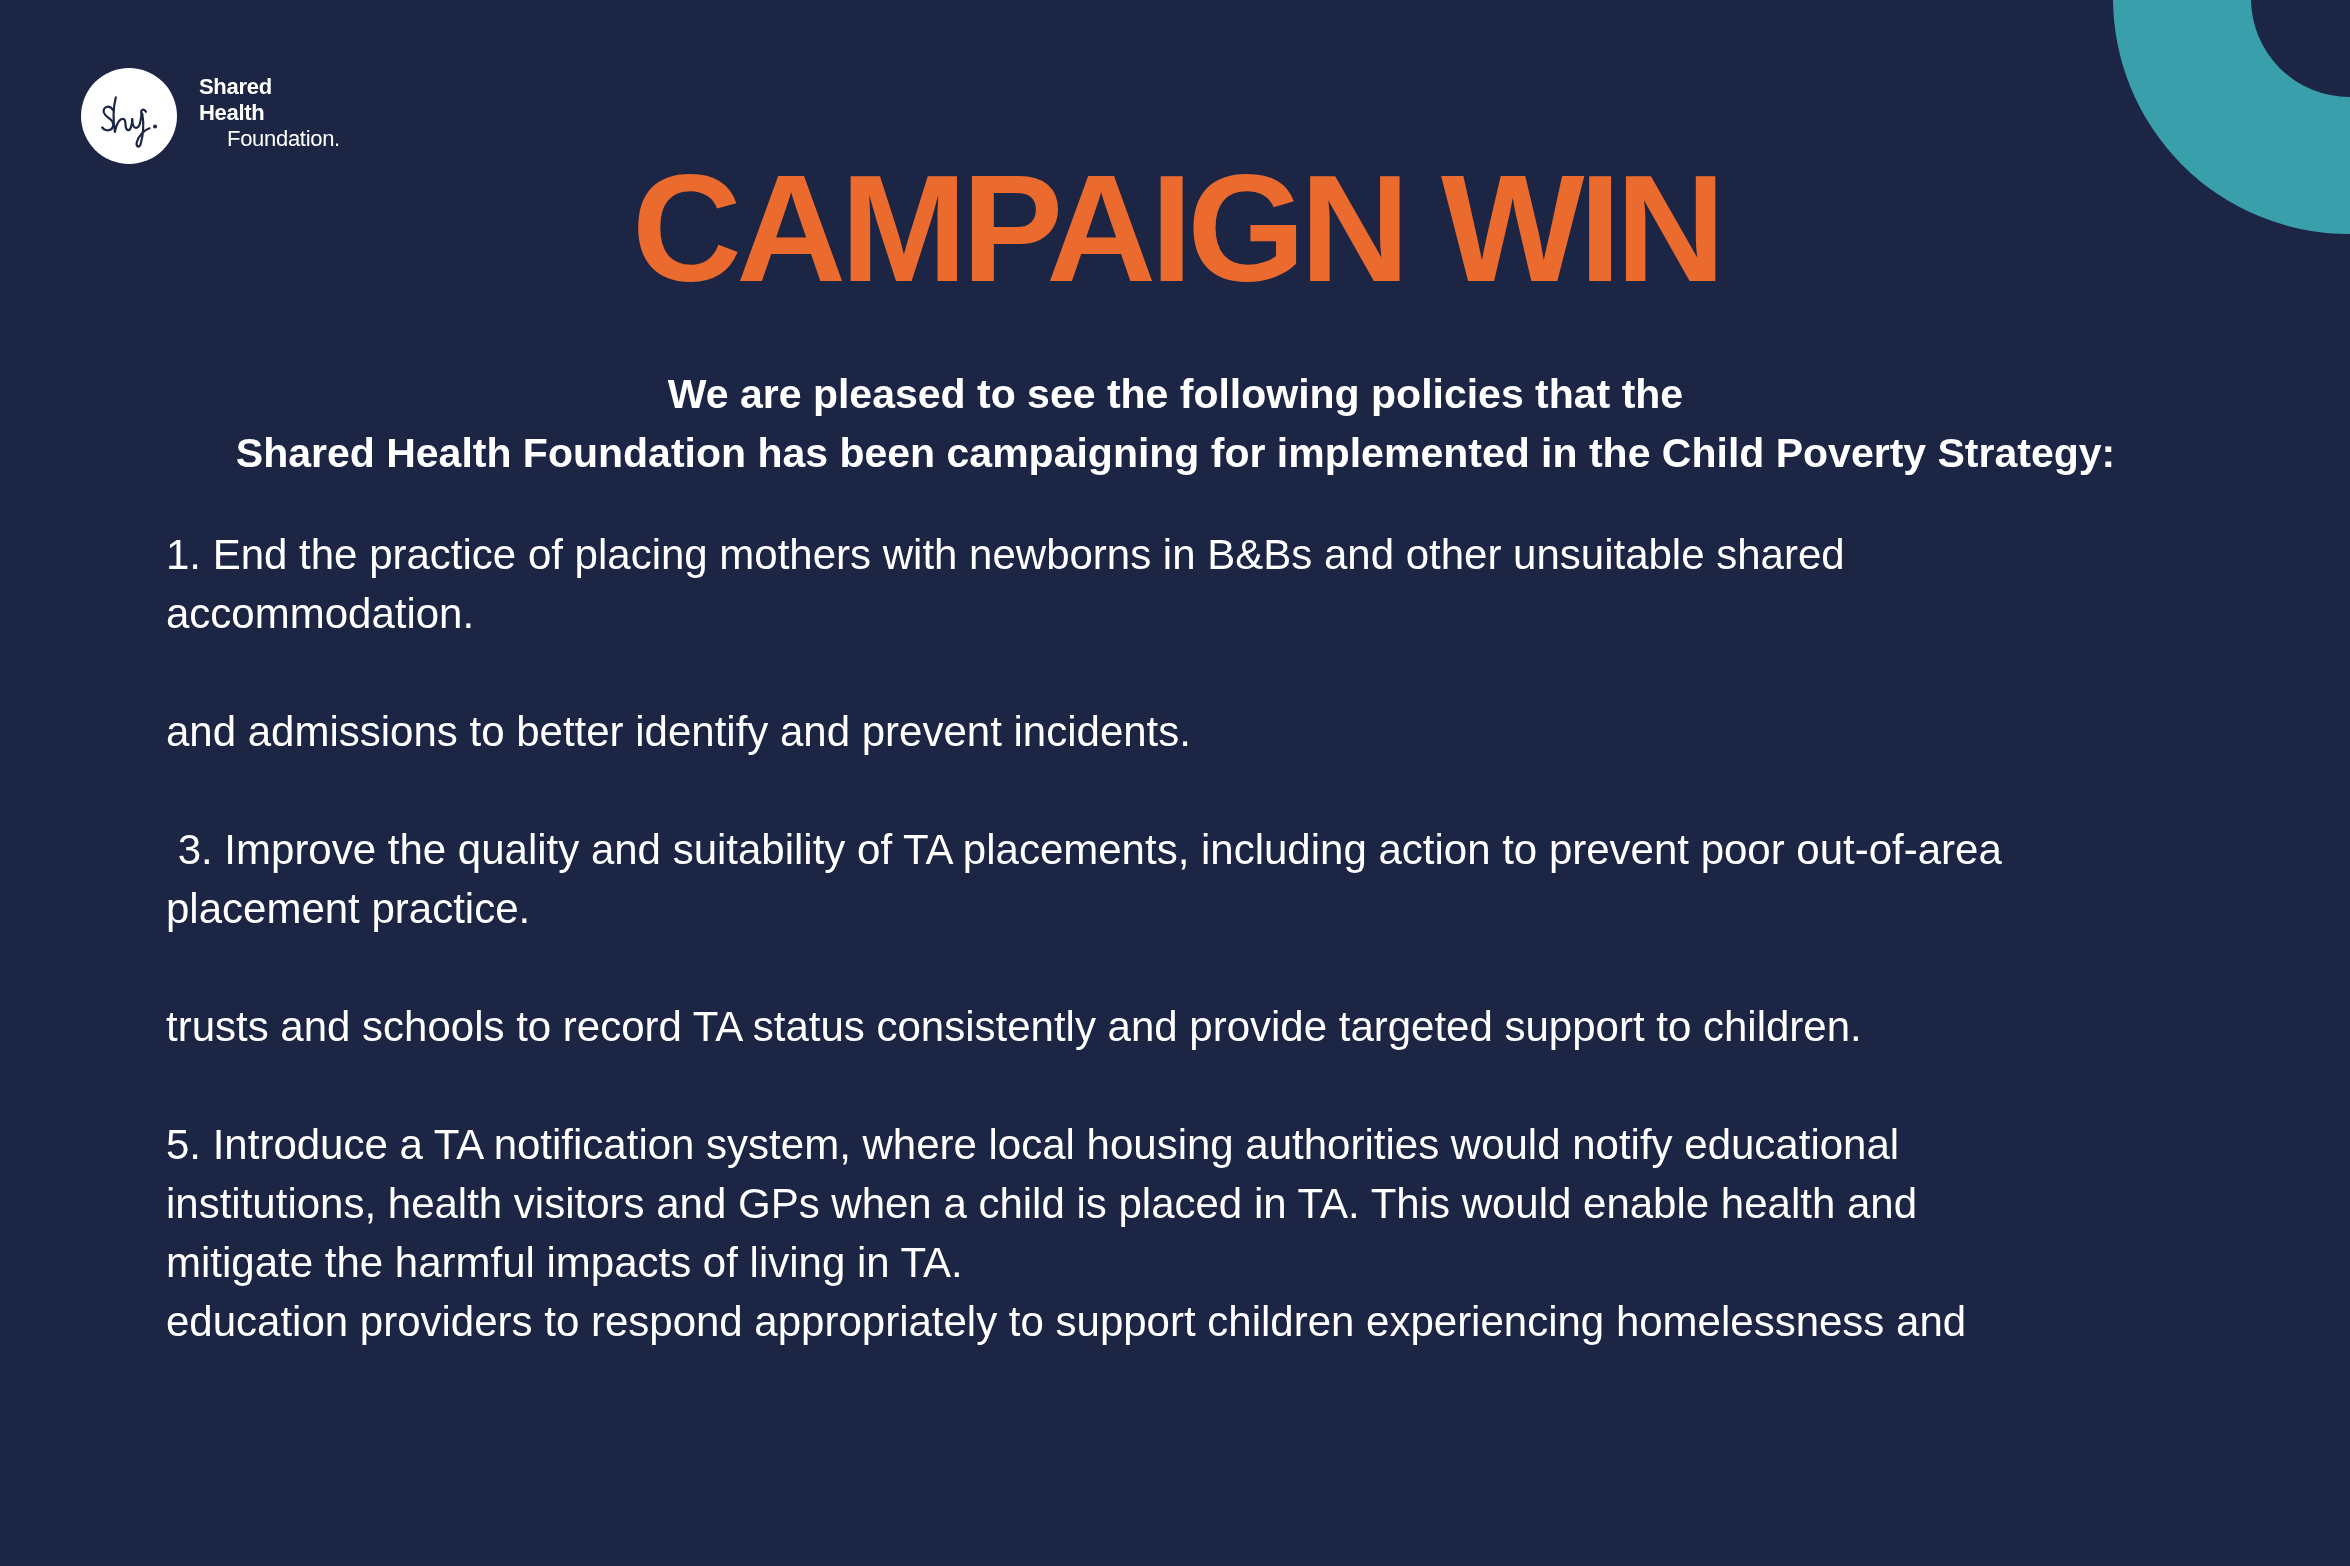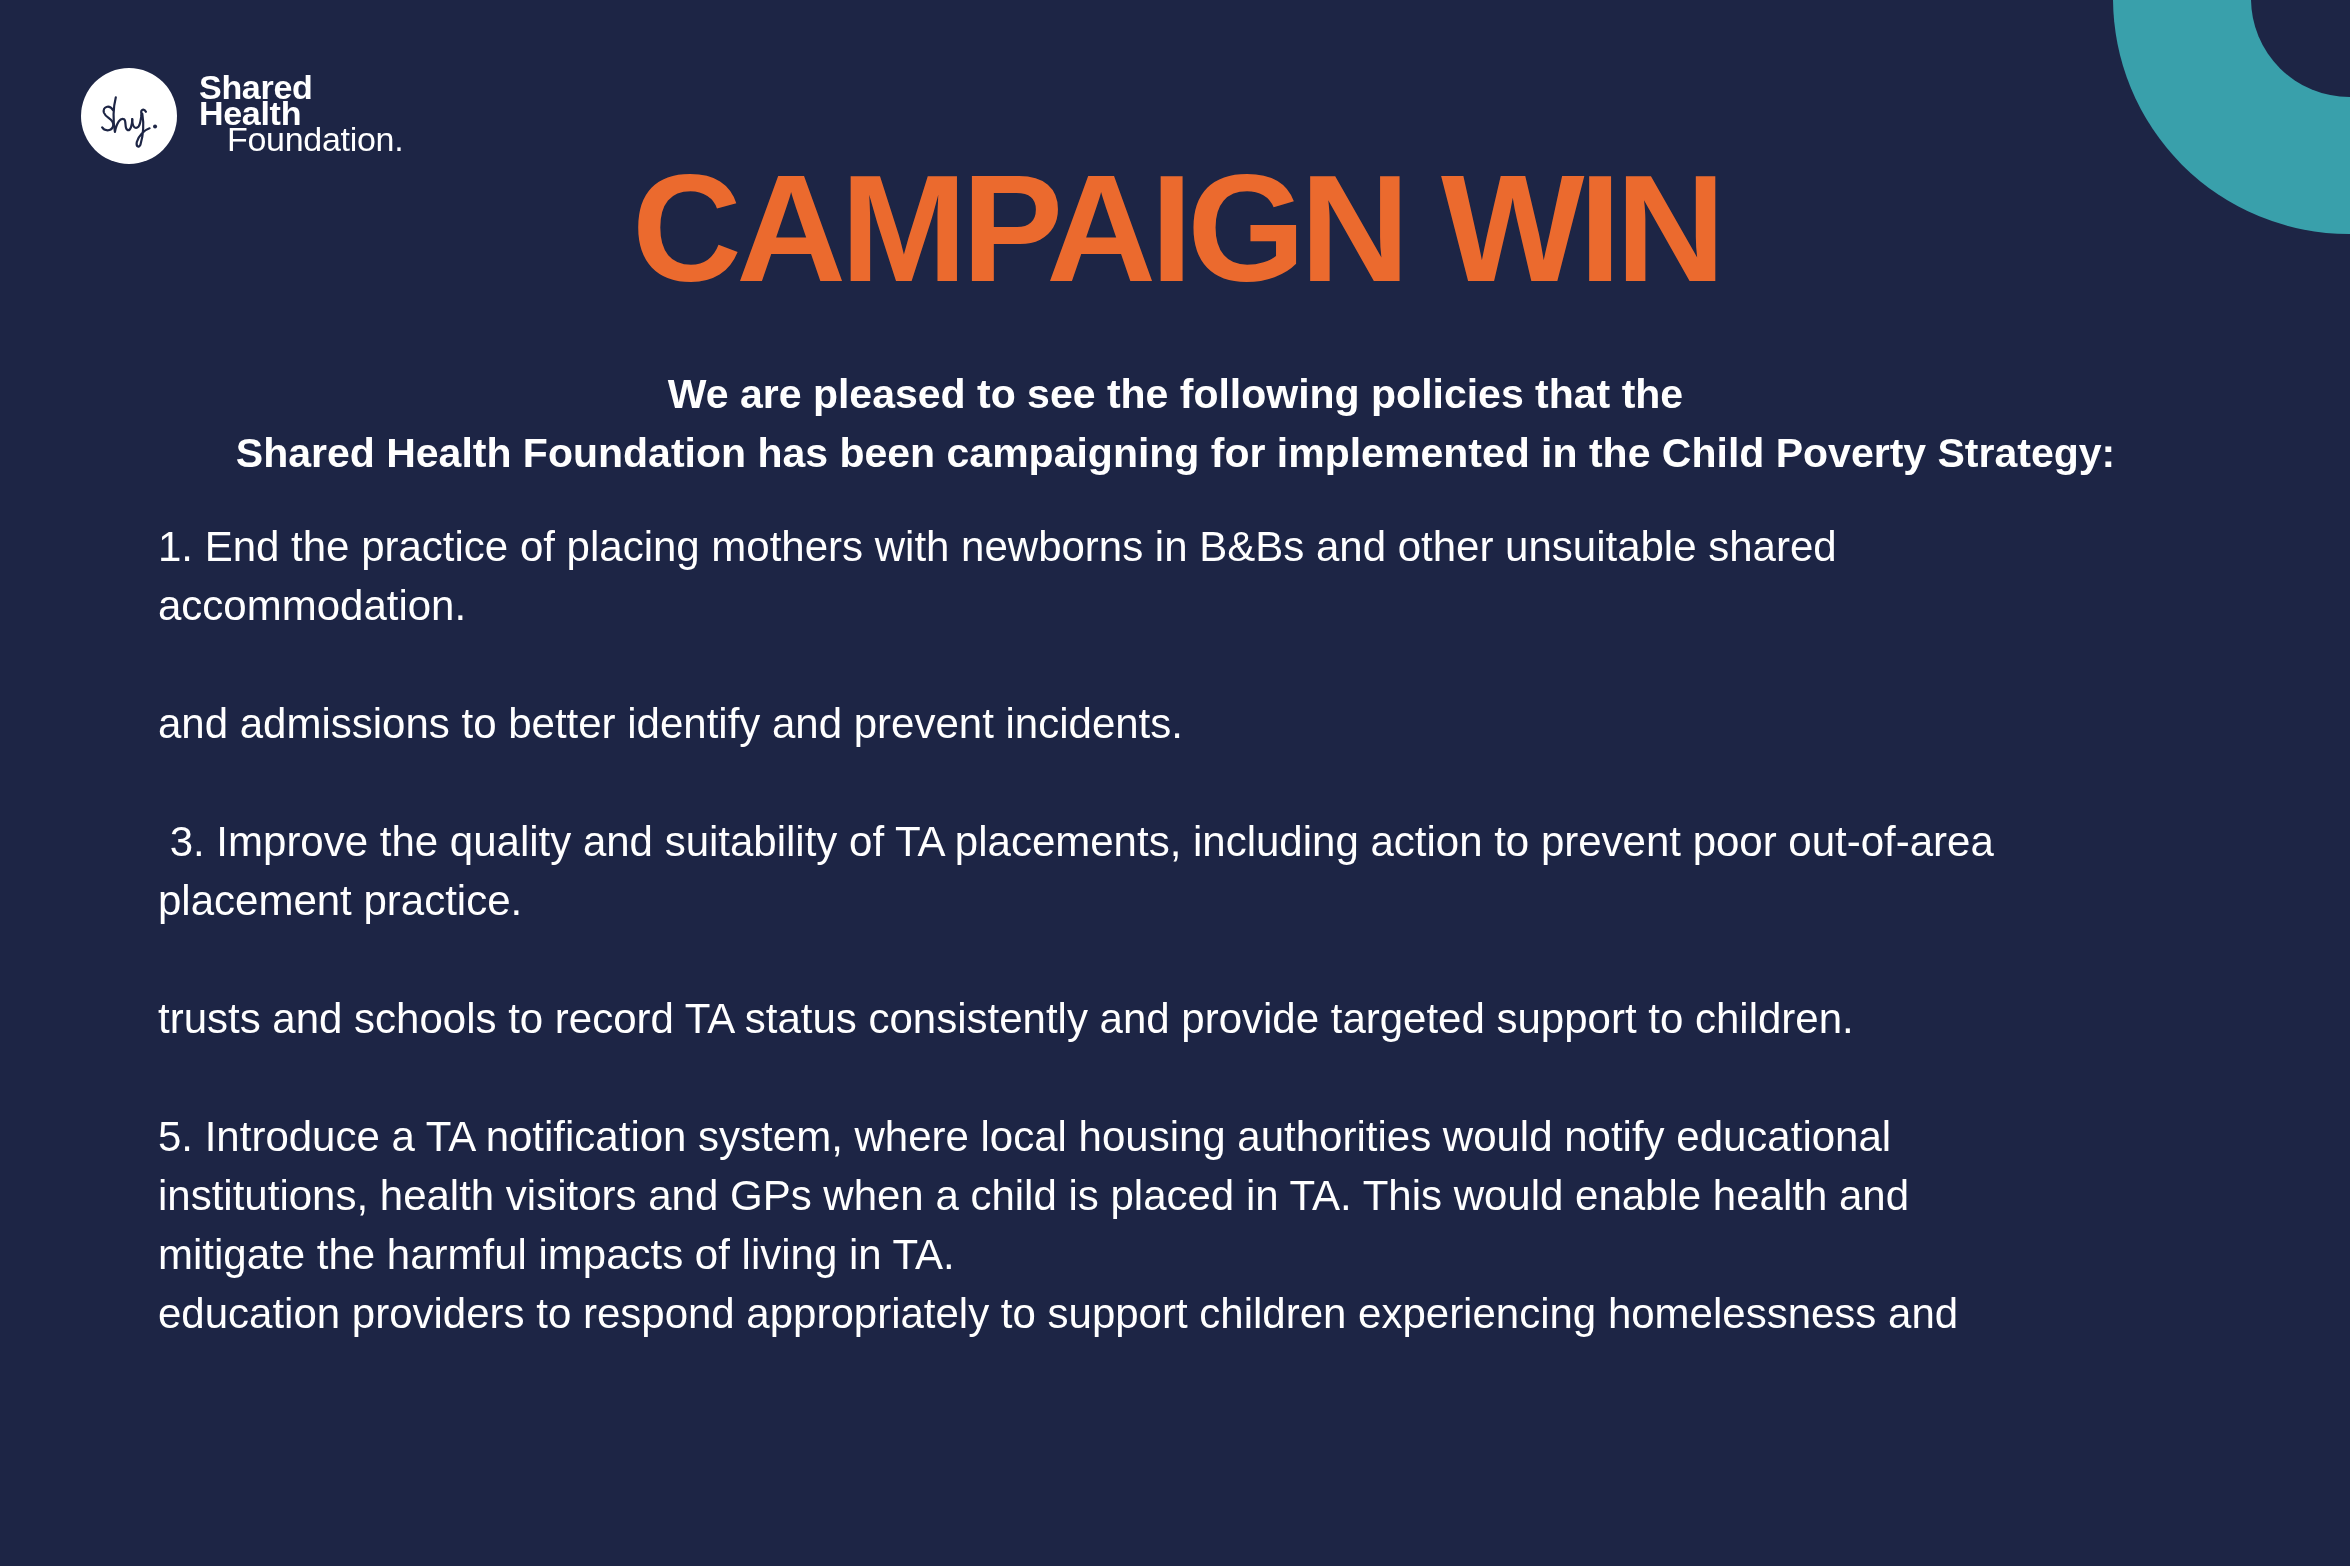--- a/index.html
+++ b/index.html
@@ -48,21 +48,21 @@
     background: #FFFFFF;
     display: flex;
     align-items: center;
     justify-content: center;
   }
   .logo-mark svg { display: block; }
   .wordmark {
     position: absolute;
     left: 118px;
     top: 7.3px;
-    font-size: 34px;
+    font-size: 22px;
     line-height: 26px;
     letter-spacing: -0.3px;
     white-space: nowrap;
   }
   .wordmark .w-bold { font-weight: bold; display: block; }
   .wordmark .w-reg { font-weight: normal; display: block; margin-left: 28px; }
   .title {
     position: absolute;
     left: 0;
     width: 2351px;
@@ -89,21 +89,21 @@
     white-space: nowrap;
   }
   .subheading span { display: block; }
   .body-list {
     position: absolute;
     left: 158px;
     top: 517px;
     width: 2057px;
     font-size: 42px;
     line-height: 59px;
-    margin: 0;
+    margin: 8px;
     padding: 0;
     list-style: none;
   }
   .policy-item {
     margin: 0 0 59px 0;
     padding: 0;
   }
   .policy-line {
     display: block;
     white-space: pre;

